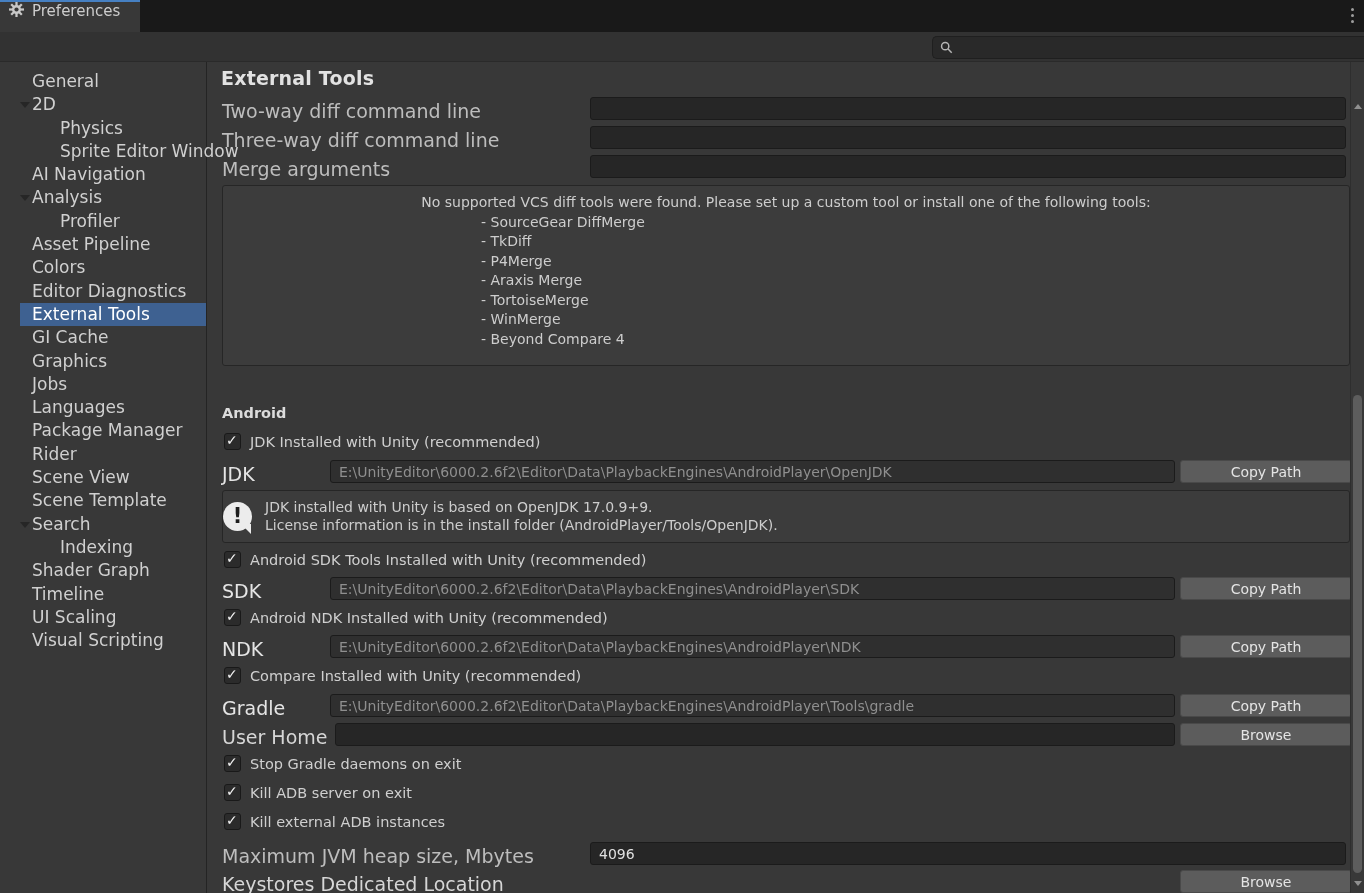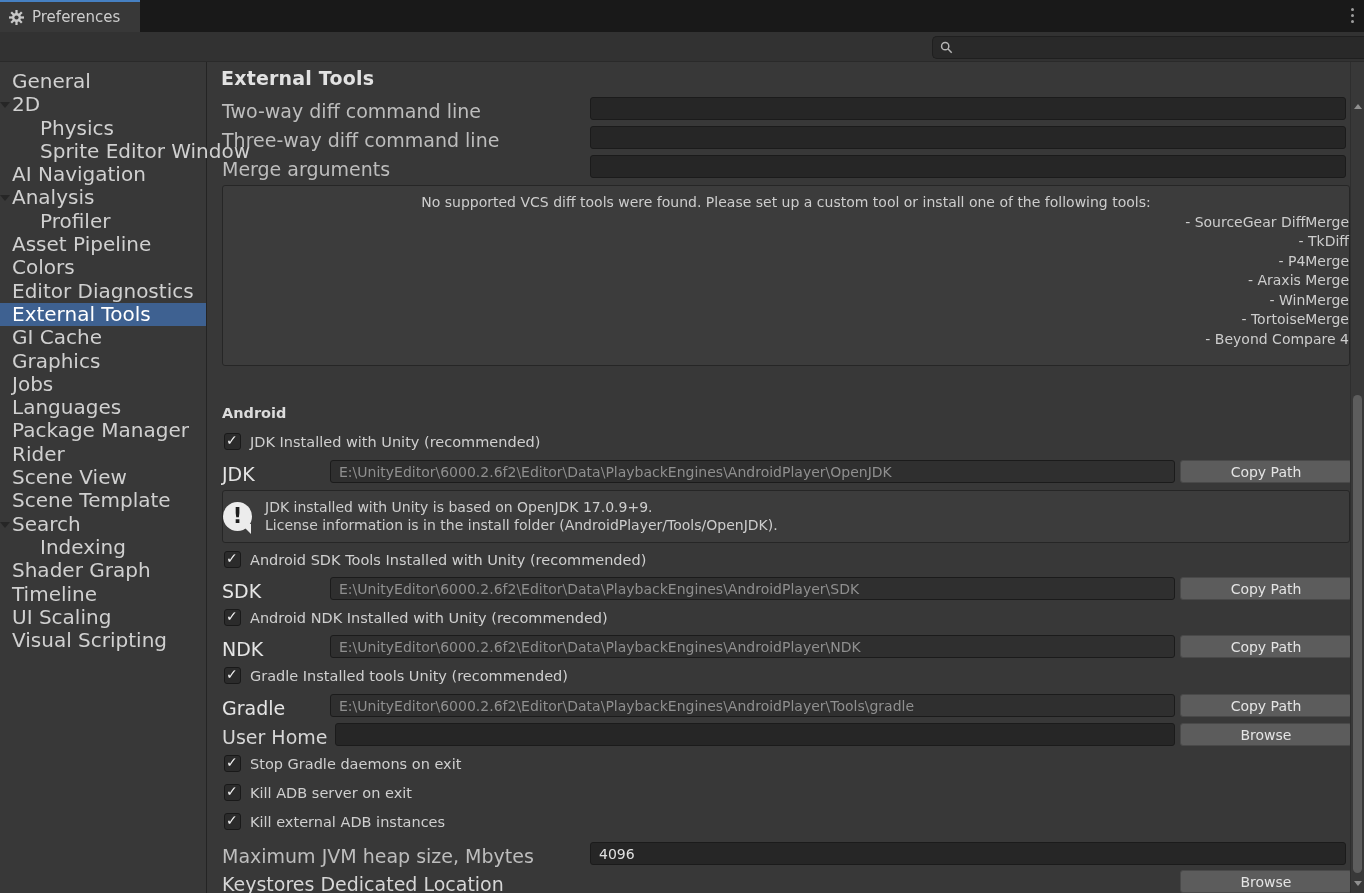--- a/index.html
+++ b/index.html
@@ -7,21 +7,21 @@
     width:1364px; height:893px; position:relative; overflow:hidden;
     background:#383838; color:#d2d2d2;
     font-family:"DejaVu Sans","Liberation Sans",sans-serif;
     font-size:14px; -webkit-font-smoothing:antialiased;
   }
   
   .titlebar { position:absolute; top:0; left:0; right:0; height:32px; background:#191919; }
   .tab {
     position:absolute; top:0; left:0; width:140px; height:32px; background:#383838;
     border-top:2px solid #4680c2; box-sizing:border-box;
-    display:flex; align-items:center; gap:8px; padding-left:9px; cursor:default;
+    display:flex; align-items:flex-start; gap:8px; padding-left:9px; cursor:default;
   }
   .tab-label { font-size:15px; color:#cdcdcd; }
   .kebab { position:absolute; top:8px; right:10px; display:flex; flex-direction:column; gap:3px; cursor:pointer; }
   .kebab i { width:3px; height:3px; border-radius:50%; background:#9d9d9d; }
   
   .toolbar { position:absolute; top:32px; left:0; right:0; height:30px; background:#323232; border-bottom:1px solid #2a2a2a; box-sizing:border-box; }
   .searchbox {
     position:absolute; top:36px; left:932px; right:0; height:23px;
     background:#292929; border:1px solid #1f1f1f; border-right:none;
     border-radius:5px 0 0 5px; box-sizing:border-box;
@@ -32,21 +32,21 @@
     color:#d8d8d8; font-family:inherit; font-size:13px; height:100%;
   }
   
   .sidebar {
     position:absolute; top:62px; left:0; width:207px; bottom:0;
     background:#383838; border-right:1px solid #242424; box-sizing:border-box;
     padding-top:8px;
   }
   .side-item {
     position:relative; height:23.3px; line-height:23.3px;
-    padding-left:12px; font-size:20px; color:#d0d0d0; white-space:nowrap; cursor:default;
+    padding-left:12px; font-size:17px; color:#d0d0d0; white-space:nowrap; cursor:default;margin-left:20px;
   }
   .side-item.indent { padding-left:40px; }
   .side-item.selected { background:#3e6191; color:#ffffff; }
   .fold {
     position:absolute; left:0; top:9px; width:0; height:0;
     border-left:5px solid transparent; border-right:5px solid transparent;
     border-top:6px solid #262626; cursor:pointer;
   }
   
   .content { position:absolute; top:62px; left:208px; right:14px; bottom:0; }
@@ -65,21 +65,21 @@
     background:#5c5c5c; border:1px solid #494949; border-radius:3px;
     color:#e4e4e4; font-family:inherit; font-size:14px; cursor:pointer;
     display:flex; align-items:center; justify-content:center; padding:0;
   }
   .helpbox {
     position:absolute; left:14px; right:0; box-sizing:border-box;
     background:#3c3c3c; border:1px solid #262626; border-radius:3px; color:#cdcdcd;
   }
   .vcs-box { top:123px; height:181px; padding-top:7px; font-size:14px; line-height:19.5px; }
   .vcs-head { text-align:center; }
-  .vcs-list { margin-left:258px;text-align:right; }
+  .vcs-list { margin-left:258px; }
   .note-box { top:428px; height:53px; display:flex; align-items:center; gap:13px; font-size:14px; line-height:17.5px; }
   .info-icon { position:relative; width:29px; height:29px; border-radius:50%; background:#ececec; flex:0 0 29px; }
   .info-icon::before {
     content:"!"; position:absolute; left:0; right:0; top:0; bottom:0;
     color:#1d1d1d; font-weight:bold; font-size:21px; line-height:28px; text-align:center;
   }
   .info-icon::after {
     content:""; position:absolute; bottom:-3px; right:1px; width:0; height:0;
     border:5px solid transparent; border-top-color:#ececec; border-right-color:#ececec;
   }
@@ -171,22 +171,22 @@
   <span class="flabel" style="top:96px">Merge arguments</span>
   <input class="uinput" style="top: 93px; left: 382px; right: 4px;" value="">
 
   <div class="helpbox vcs-box">
     <div class="vcs-head">No supported VCS diff tools were found. Please set up a custom tool or install one of the following tools:</div>
     <div class="vcs-list">
       <div>- SourceGear DiffMerge</div>
       <div>- TkDiff</div>
       <div>- P4Merge</div>
       <div>- Araxis Merge</div>
+      <div>- TortoiseMerge</div>
       <div>- WinMerge</div>
-      <div>- TortoiseMerge</div>
       <div>- Beyond Compare 4</div>
     </div>
   </div>
 
   <div class="section-head">Android</div>
 
   <div class="cb-row" style="top:371px">
     <span class="cbx">
         <span class="check"></span>
       </span>
@@ -227,21 +227,21 @@
   <div class="path-row" style="top:573px">
     <span class="flabel dim" style="top:3px">NDK</span>
     <input class="uinput dim-input" style="left: 122px; width: 845px;" readonly="" value="E:\UnityEditor\6000.2.6f2\Editor\Data\PlaybackEngines\AndroidPlayer\NDK">
     <button class="ubtn">Copy Path</button>
   </div>
 
   <div class="cb-row" style="top:605px">
     <span class="cbx">
         <span class="check"></span>
       </span>
-    <span class="cb-label">Gradle Installed tools Unity (recommended)</span>
+    <span class="cb-label">Compare Installed with Unity (recommended)</span>
   </div>
   <div class="path-row" style="top:632px">
     <span class="flabel dim" style="top:3px">Gradle</span>
     <input class="uinput dim-input" style="left: 122px; width: 845px;" readonly="" value="E:\UnityEditor\6000.2.6f2\Editor\Data\PlaybackEngines\AndroidPlayer\Tools\gradle">
     <button class="ubtn">Copy Path</button>
   </div>
 
   <div class="path-row" style="top:661px">
     <span class="flabel bright" style="top:3px">User Home</span>
     <input class="uinput" style="left: 127px; width: 840px;" value="">

